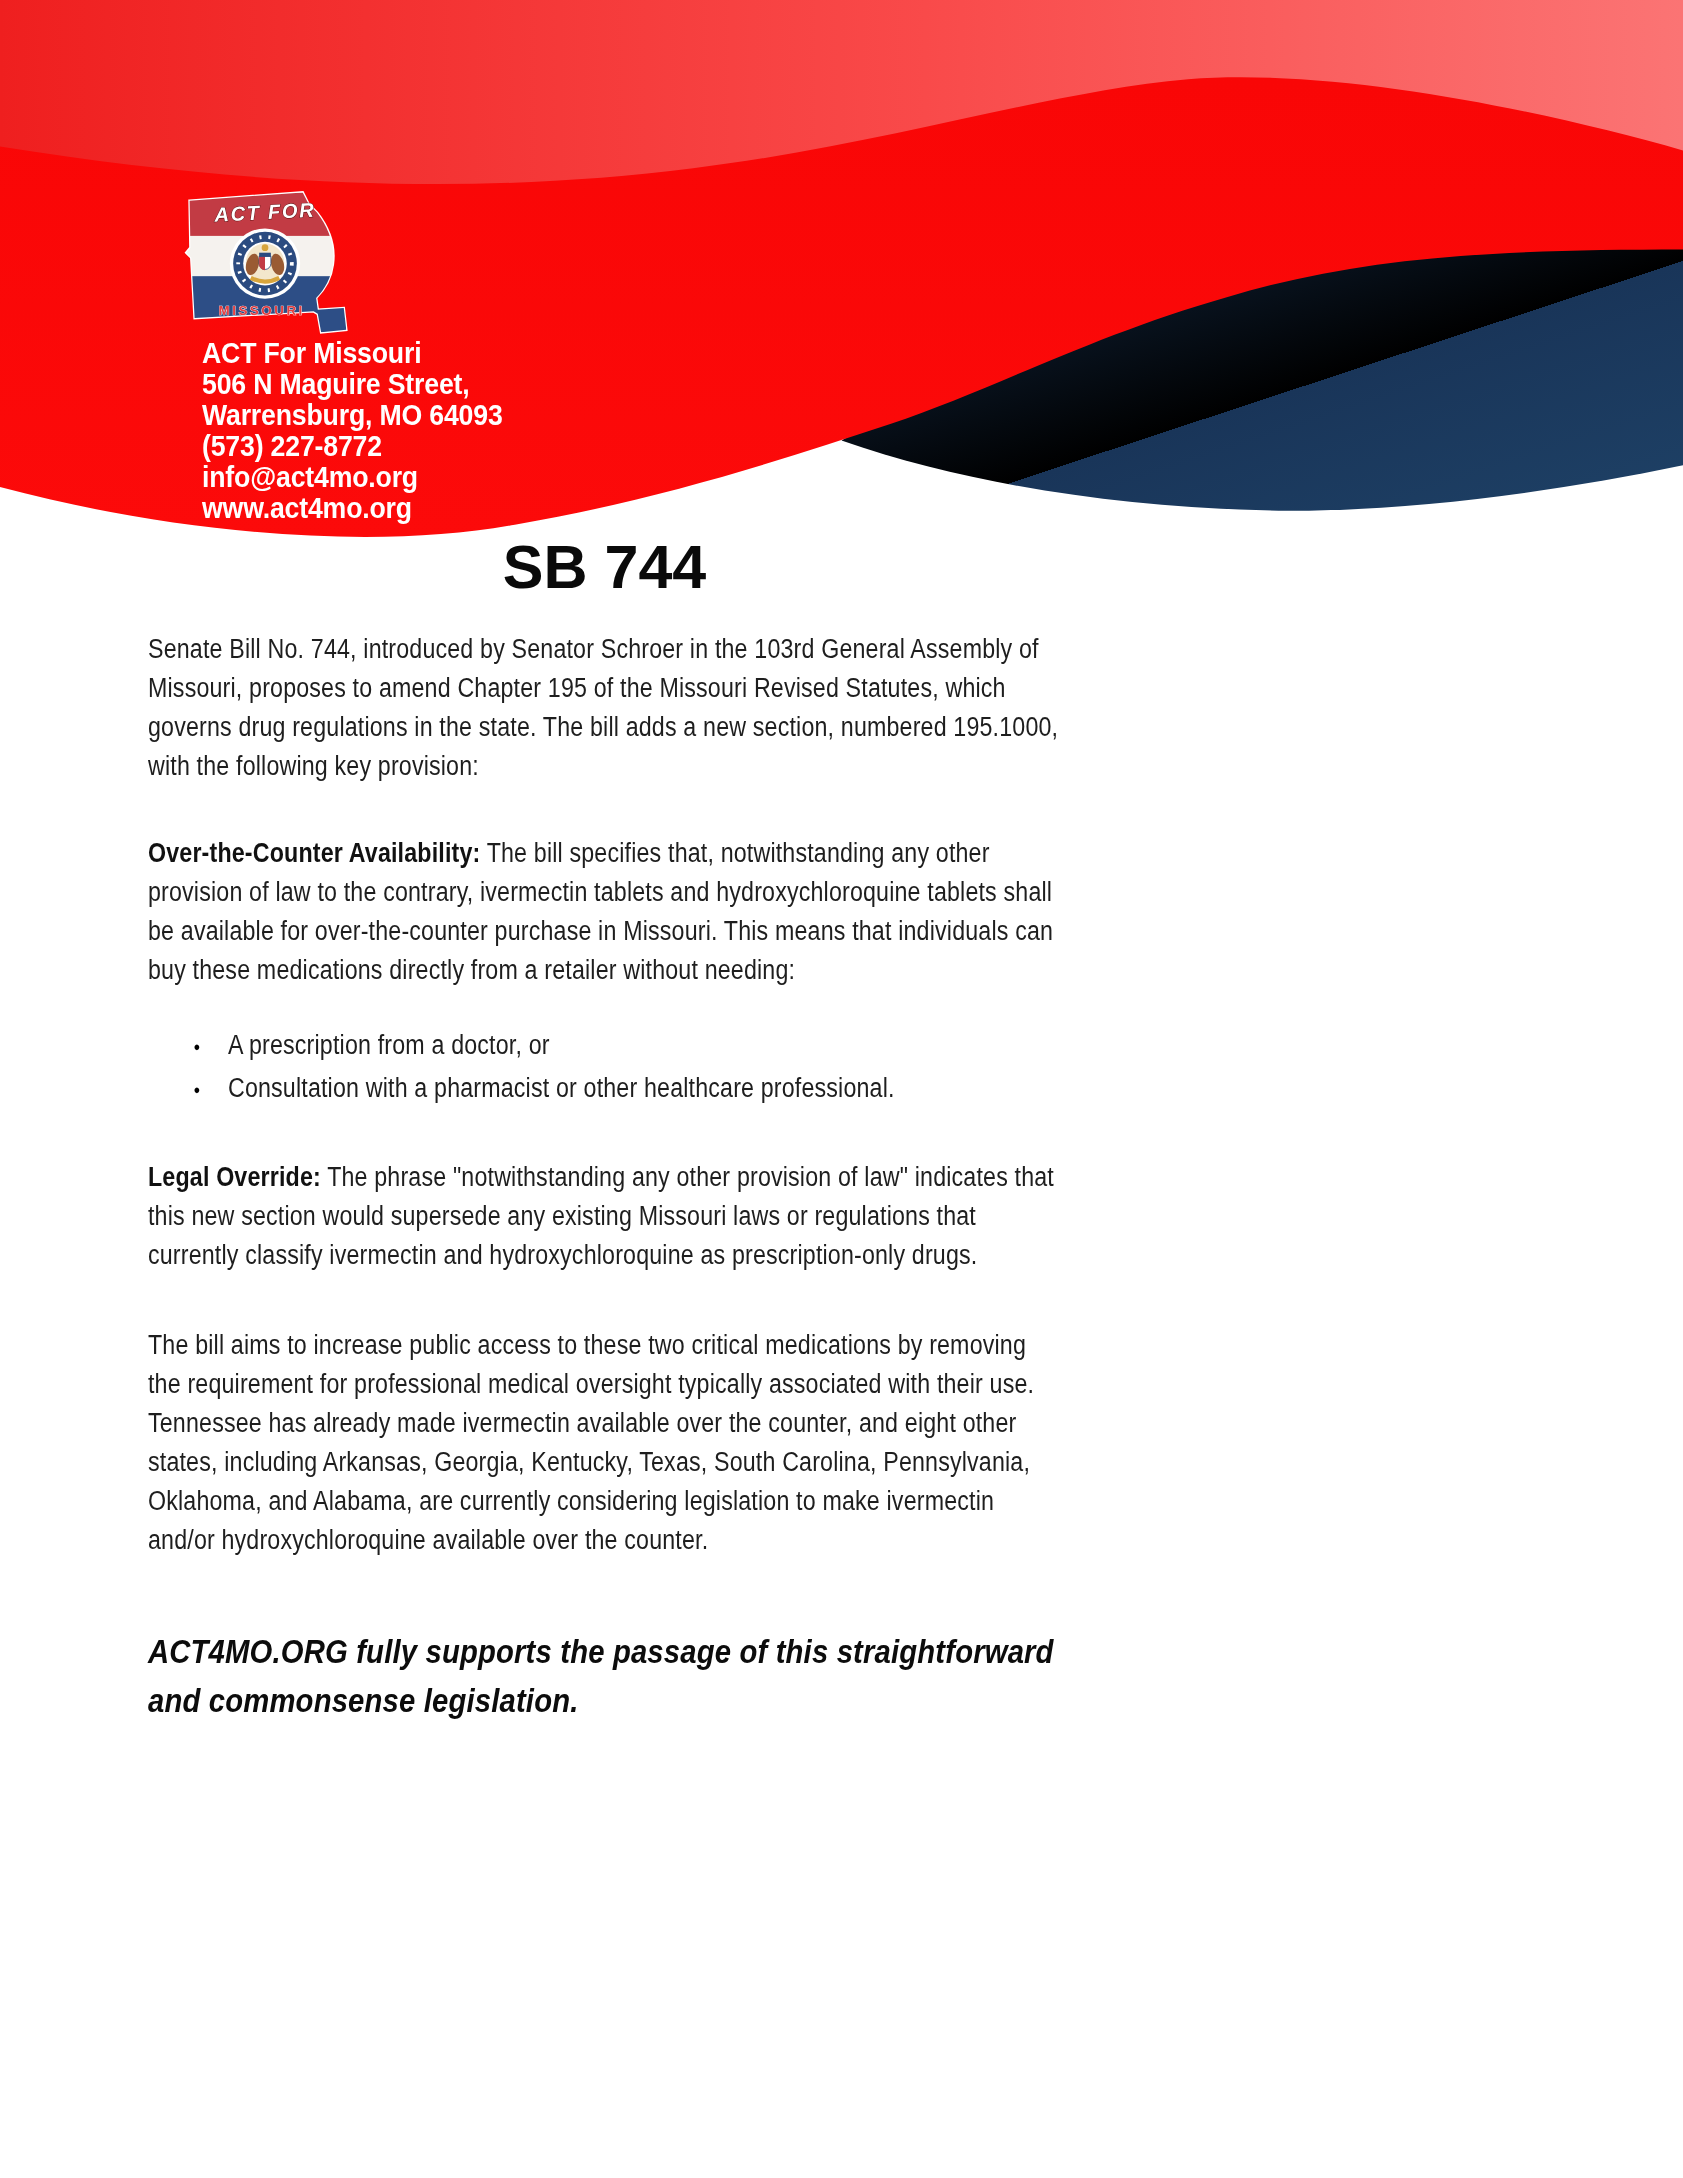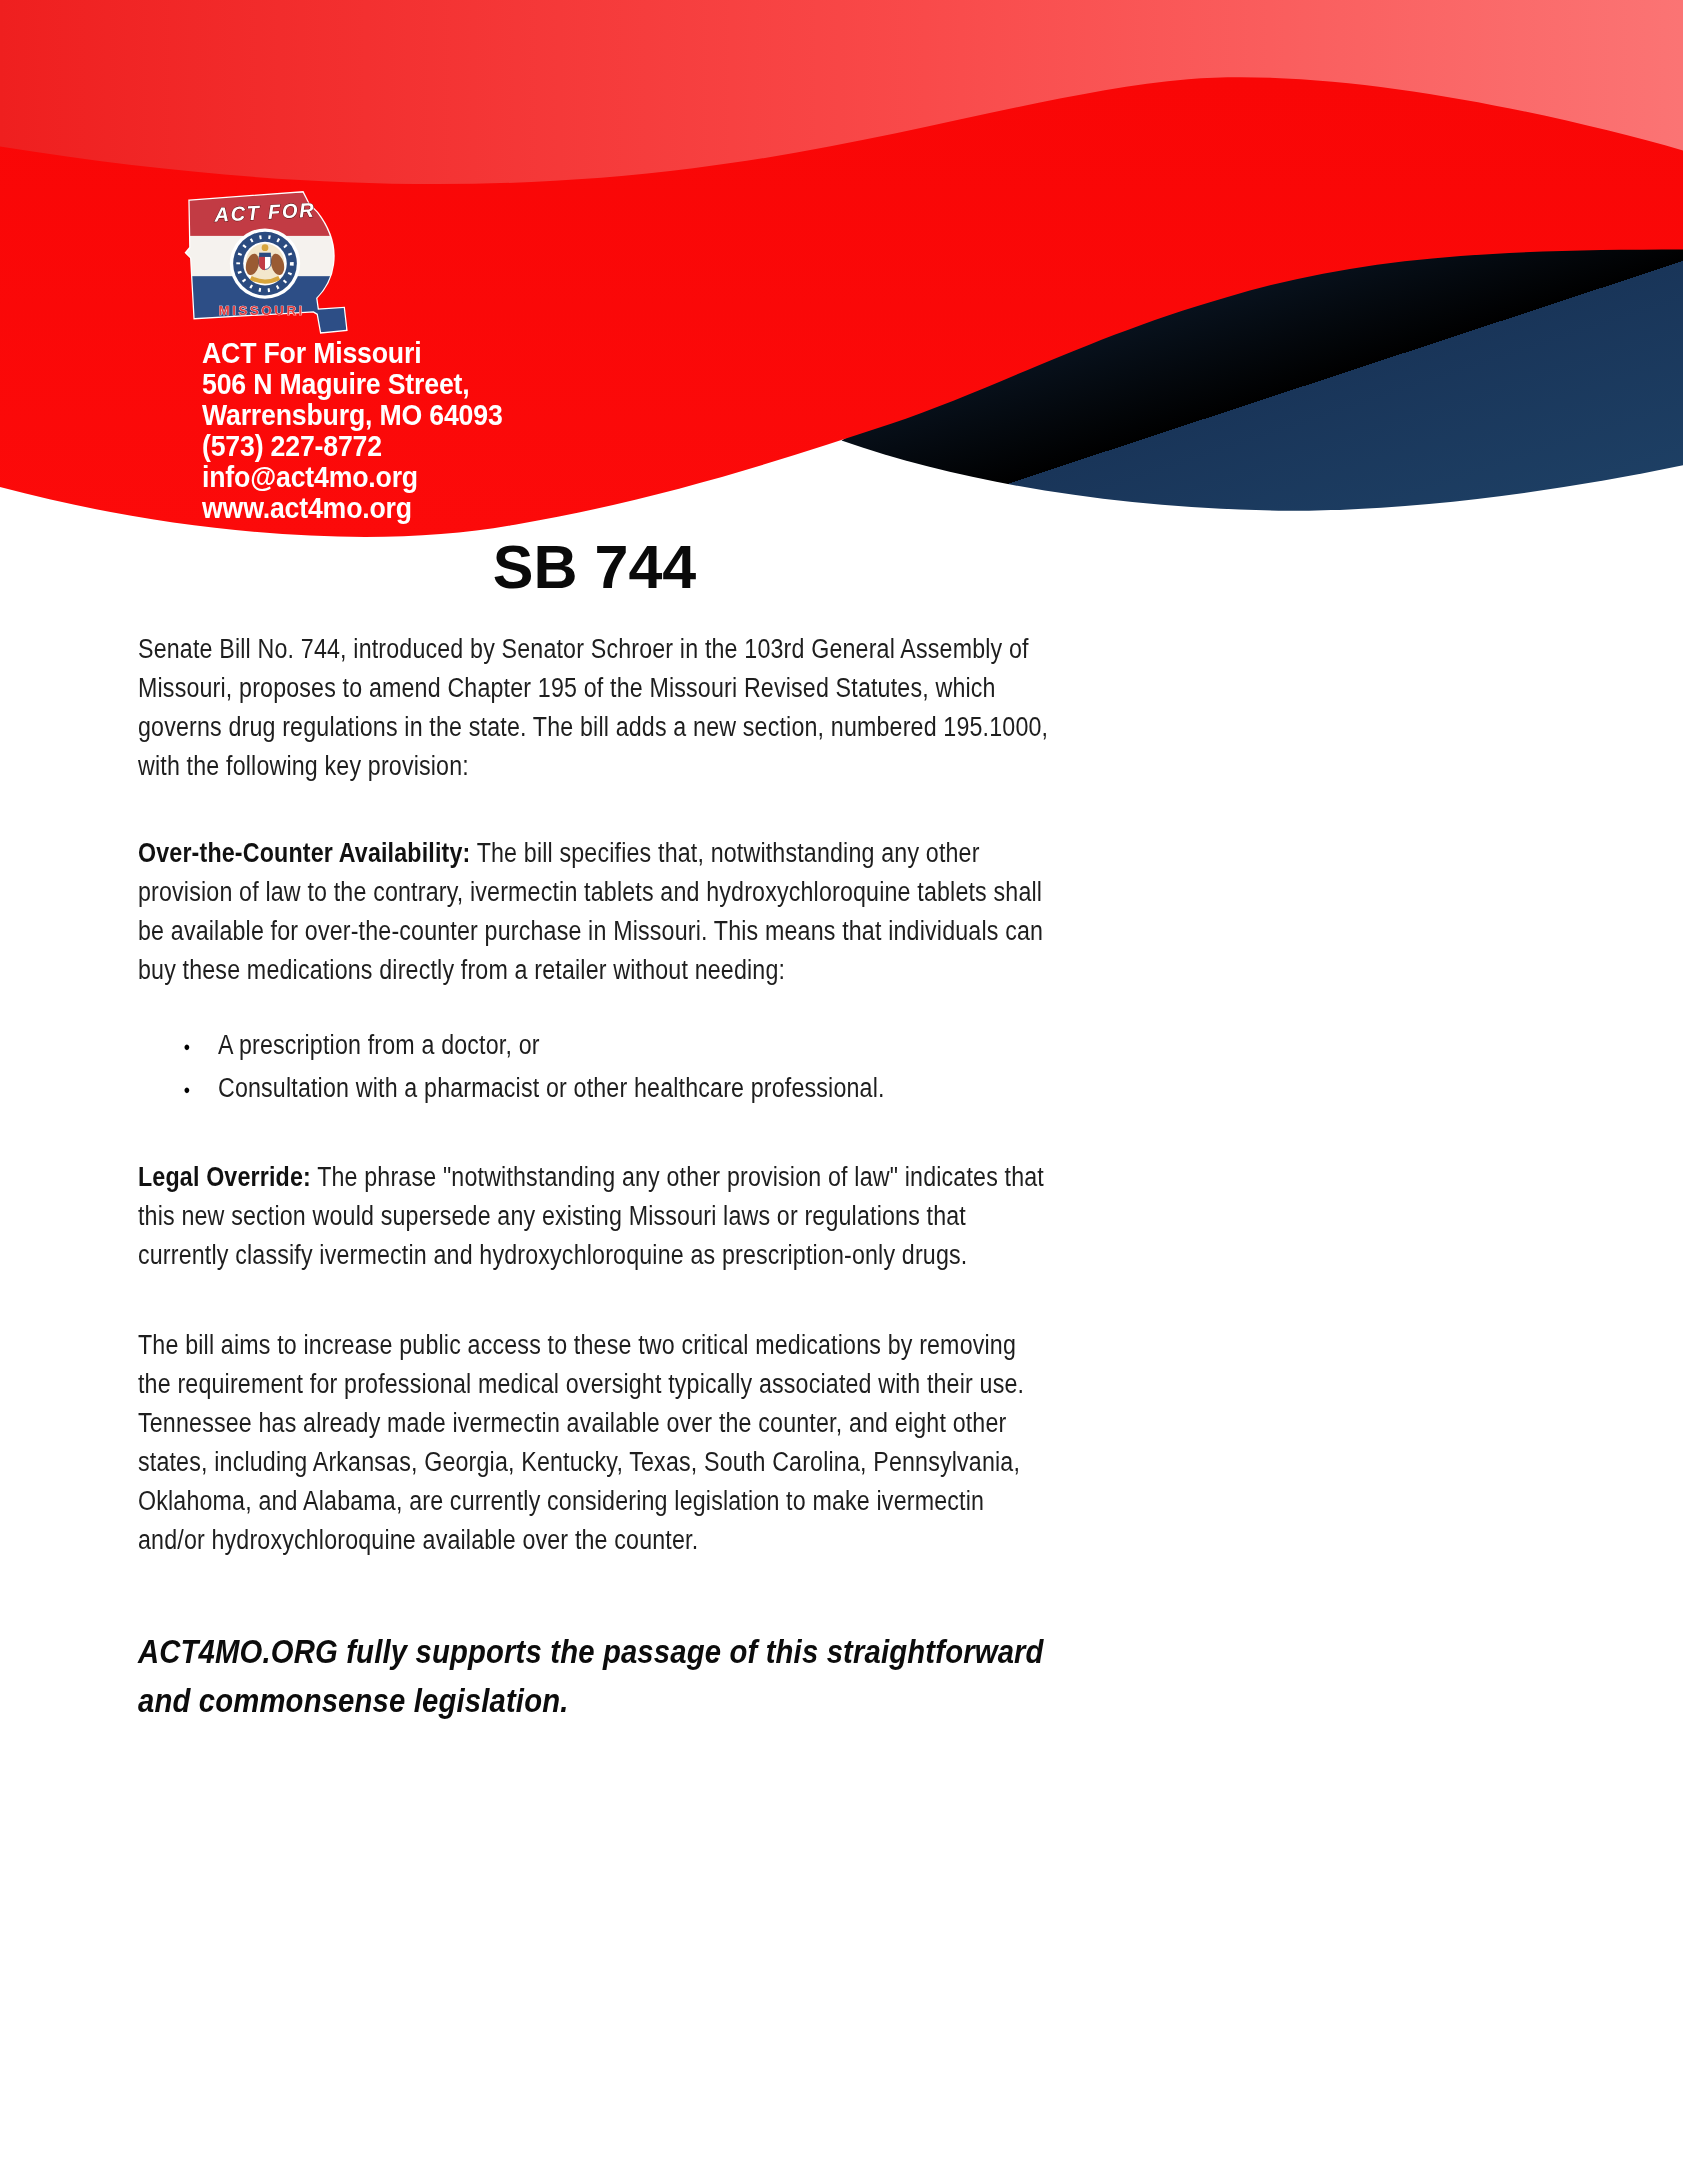--- a/index.html
+++ b/index.html
@@ -12,21 +12,21 @@
   }
   .header-wave{position:absolute;top:0;left:0;}
   .logo{position:absolute;left:181px;top:184px;}
   .contact{
     position:absolute;left:202px;top:338px;
     color:#ffffff;font-weight:bold;
     font-size:29px;line-height:31px;
     transform:scaleX(.92);transform-origin:0 0;
     letter-spacing:-0.2px;white-space:nowrap;
   }
-  .content{position:absolute;left:138px;top:535px;width:913px;color:#1d1d1d;}
+  .content{position:absolute;left:148px;top:535px;width:913px;color:#1d1d1d;}
   .doc-title{
     width:913px;text-align:center;
     font-size:61px;line-height:65px;font-weight:bold;color:#0a0a0a;
     margin:0;letter-spacing:0px;
   }
   .condense{transform:scaleX(.86);transform-origin:0 0;width:1061px;}
   .para{
     font-size:27px;line-height:39px;margin:0;
     letter-spacing:0.2px;color:#1e1e1e;
   }

